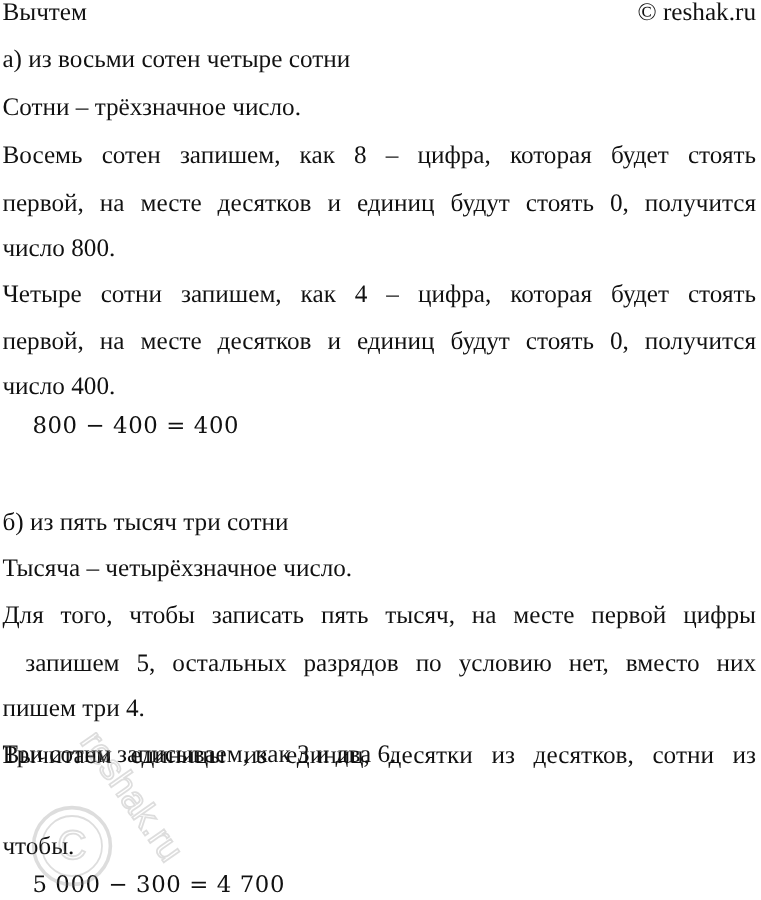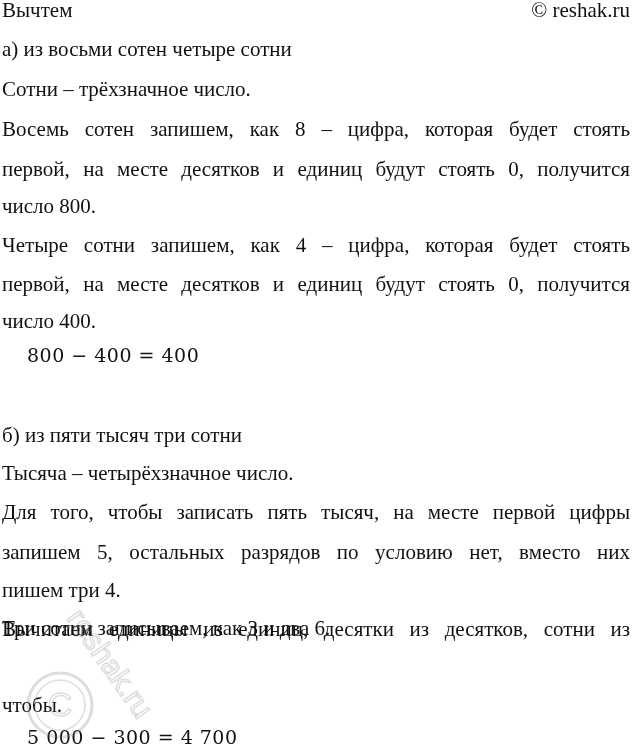--- a/index.html
+++ b/index.html
@@ -96,28 +96,28 @@
 <div class="justify" style="top:232px">
     <span style="width:100%;text-align:justify;text-align-last:justify;">Четыре сотни запишем, как 4 – цифра, которая будет стоять</span>
   </div>
 <div class="justify" style="top:271px">
     <span style="width:100%;text-align:justify;text-align-last:justify;">первой, на месте десятков и единиц будут стоять 0, получится</span>
   </div>
 <div class="line" style="top:308px">число 400.</div>
 
 <div class="math" style="top:342px">800 − 400 = 400</div>
 
-<div class="line" style="top:422px">б) из пяти тысяч три сотни</div>
+<div class="line" style="top:422px">б) из пять тысяч три сотни</div>
 <div class="line" style="top:460px">Тысяча – четырёхзначное число.</div>
 
 <div class="justify" style="top:499px">
     <span style="width:100%;text-align:justify;text-align-last:justify;">Для того, чтобы записать пять тысяч, на месте первой цифры</span>
   </div>
 <div class="justify" style="top:539px">
-    <span style="width:100%;text-align:justify;text-align-last:justify;">запишем 5, остальных разрядов по условию нет, вместо них</span>
+    <span style="width:100%;text-align:justify;text-align-last:justify;margin-left:19px;">запишем 5, остальных разрядов по условию нет, вместо них</span>
   </div>
 <div class="line" style="top:577px">пишем три 4.</div>
 
 <div class="line" style="top:615px">Три сотни записываем, как 3 и два 6.</div>
 
 <div class="justify" style="top:616px">
     <span style="width:100%;text-align:justify;text-align-last:justify;">Вычитаем единицы из единиц, десятки из десятков, сотни из</span>
   </div>
 <div class="line" style="top:692px">чтобы.</div>
 

